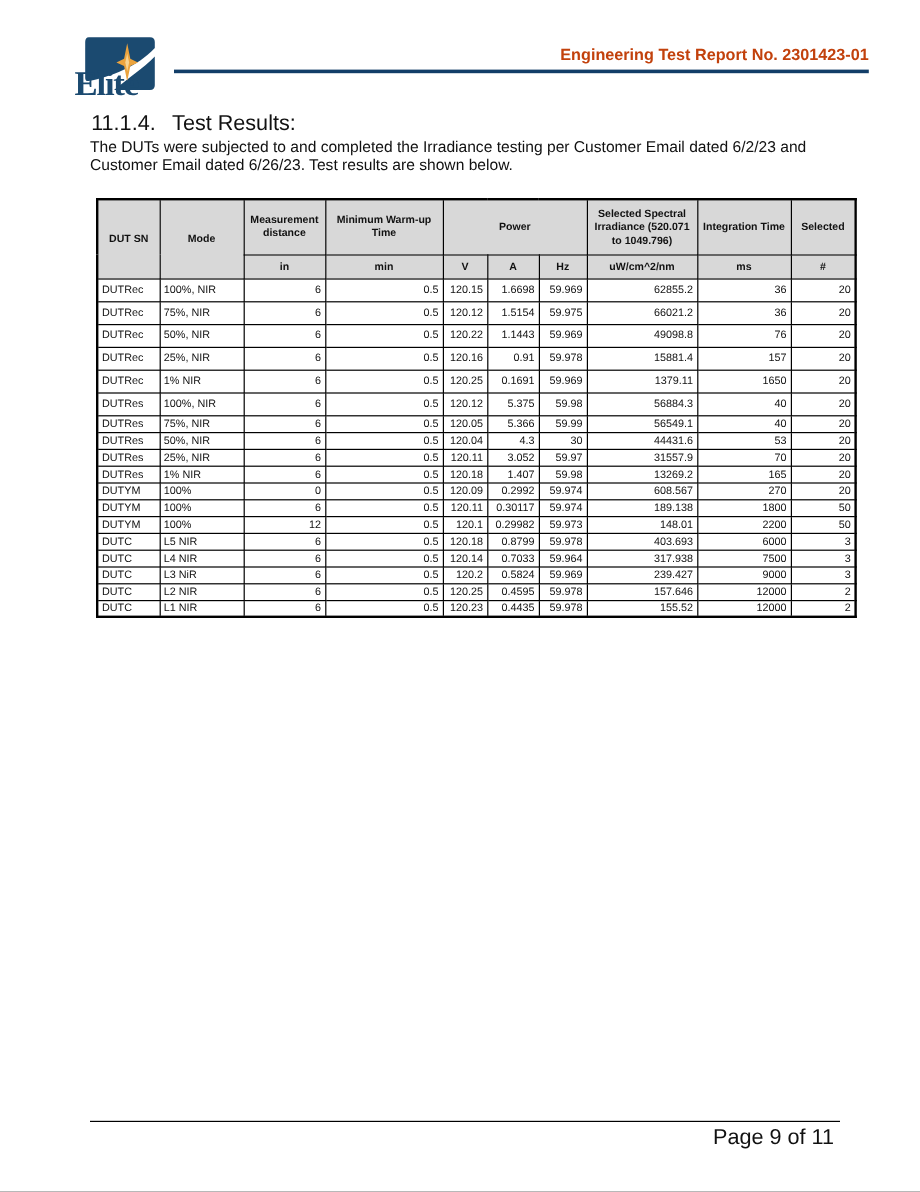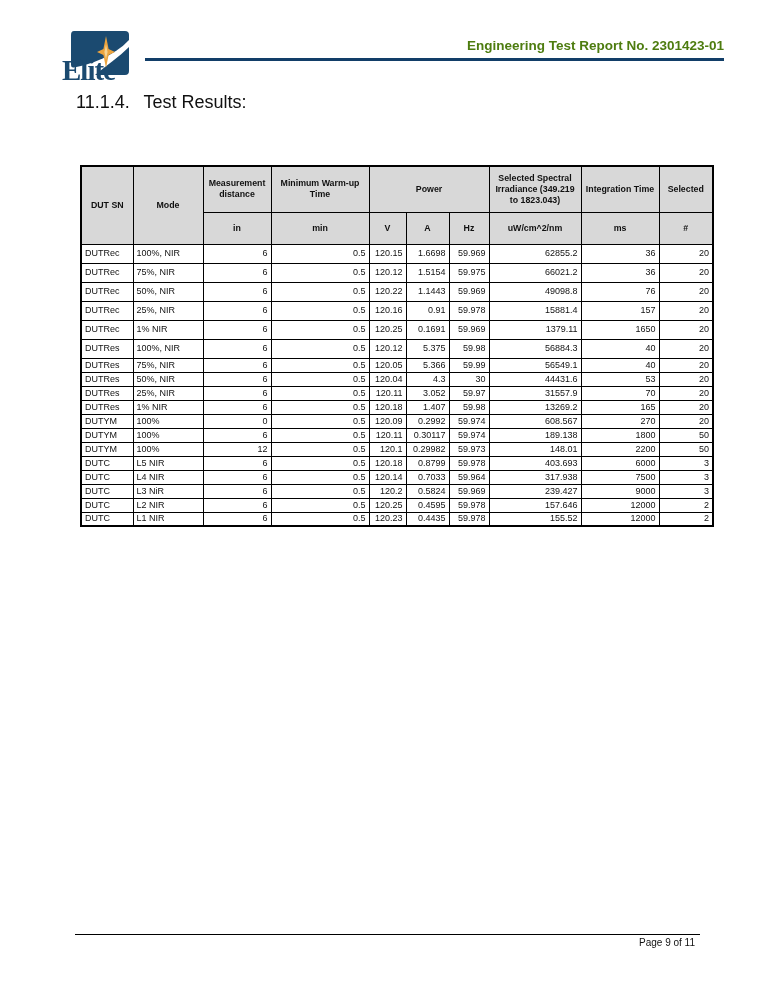--- a/index.html
+++ b/index.html
@@ -34,21 +34,21 @@
     letter-spacing: -1px;
     color: #1b4a70;
     text-align: center;
   }
   .report-title {
     position: absolute;
     top: 38px;
     right: 43px;
     font-size: 13.5px;
     font-weight: bold;
-    color: #4d7c0f;
+    color: #c2410c;
     white-space: nowrap;
   }
   .header-rule {
     position: absolute;
     top: 58px;
     left: 145px;
     right: 43px;
     height: 3px;
     background: #123e68;
   }
@@ -87,21 +87,21 @@
   }
   .results-table th {
     background: #d8d8d8;
     font-weight: bold;
     font-size: 8.8px;
     text-align: center;
     vertical-align: middle;
     padding: 1px 2px;
     line-height: 1.25;
   }
-  .results-table .units-row th { height: 32px; padding: 0 2px; }
+  .results-table .units-row th { height: 20px; padding: 0 2px; }
   .results-table .head-row th { height: 46px; }
   .results-table td {
     padding: 0 3px;
     vertical-align: middle;
     white-space: nowrap;
     text-align: right;
     height: 14px;
     line-height: 1;
   }
   .results-table td:nth-child(1),
@@ -111,21 +111,21 @@
   
   .footer {
     position: absolute;
     left: 75px;
     top: 934px;
     width: 625px;
   }
   .footer-rule { height: 1px; background: #000; }
   .page-number {
     text-align: right;
-    font-size: 10px;
+    font-size: 18px;
     padding-top: 2px;
     padding-right: 5px;
   }
 </style>
 </head>
 <body>
 
 <div class="page">
 
   <div class="logo">
@@ -143,20 +143,22 @@
 
   <div class="report-title">Engineering Test Report No. 2301423-01</div>
   <div class="header-rule"></div>
 
   <div class="section-heading">
     <span class="sec-num">11.1.4.</span>
     <span>Test Results:</span>
   </div>
 
   <div class="para">
+    <span class="line">The DUTs were subjected to and completed the Irradiance testing per Customer Email dated 6/2/23 and</span>
+    <span class="line">Customer Email dated 6/26/23. Test results are shown below.</span>
   </div>
 
   <table class="results-table">
     <colgroup>
       <col style="width:52px">
         <col style="width:70px">
         <col style="width:68px">
         <col style="width:98px">
       <col style="width:37px">
         <col style="width:43px">
@@ -165,21 +167,21 @@
       <col style="width:78px">
         <col style="width:54px">
     </colgroup>
     <thead>
       <tr class="head-row">
         <th rowspan="2">DUT SN</th>
         <th rowspan="2">Mode</th>
         <th>Measurement distance</th>
         <th>Minimum Warm-up Time</th>
         <th colspan="3">Power</th>
-        <th>Selected Spectral Irradiance (349.219 to 1823.043)</th>
+        <th>Selected Spectral Irradiance (520.071 to 1049.796)</th>
         <th>Integration Time</th>
         <th>Selected</th>
       </tr>
       <tr class="units-row">
         <th>in</th>
         <th>min</th>
         <th>V</th>
         <th>A</th>
         <th>Hz</th>
         <th>uW/cm^2/nm</th>

